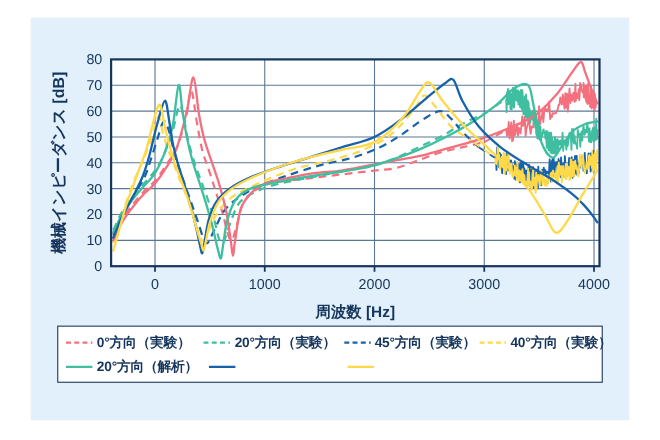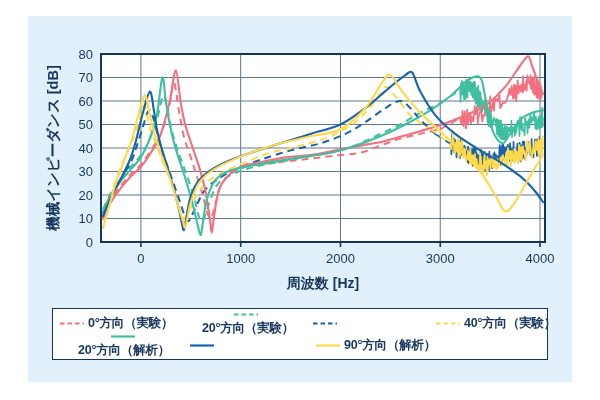--- a/index.html
+++ b/index.html
@@ -13,28 +13,28 @@
     background:#e1f0fb;
   }
   #chart-svg{position:absolute;left:0;top:0;}
   .axis-title{
     fill:#16355c;font-weight:bold;font-family:"Liberation Sans","DejaVu Sans",sans-serif;
   }
   .tick-label{
     fill:#16355c;font-family:"Liberation Sans","DejaVu Sans",sans-serif;font-size:13px;
   }
   #legend-box{
-    position:absolute;left:24px;top:292px;width:496px;height:52px;
+    position:absolute;left:24px;top:280px;width:496px;height:52px;
     background:#ffffff;border:1.4px solid #16355c;box-sizing:border-box;
     display:flex;flex-direction:column;justify-content:center;
   }
   .legend-row{display:flex;align-items:center;height:22px;padding-left:6px;}
   .legend-item{display:flex;align-items:center;}
   .legend-item.w0{width:128px;}
-  .legend-item.w1{width:130px;flex-direction:column;}
+  .legend-item.w1{width:130px;}
   .legend-item.w2{width:126px;}
   .legend-item.w3{width:112px;}
   .swatch{width:26px;height:11px;margin-right:3px;flex:0 0 auto;}
   .swatch svg{display:block;}
   .legend-label{
     font-size:12.5px;color:#16355c;font-weight:bold;white-space:nowrap;
     font-family:"Liberation Sans","DejaVu Sans",sans-serif;letter-spacing:-0.2px;
   }
 </style>
 </head>
@@ -119,20 +119,21 @@
             </svg>
           </span>
           <span class="legend-label">20°方向（実験）</span>
         </div>
         <div class="legend-item w2">
           <span class="swatch">
             <svg width="26" height="11">
               <line x1="1" y1="5.5" x2="25" y2="5.5" stroke="#1763ab" stroke-width="2.2" stroke-dasharray="4.5 3"></line>
             </svg>
           </span>
+          <span class="legend-label">45°方向（実験）</span>
         </div>
         <div class="legend-item w3">
           <span class="swatch">
             <svg width="26" height="11">
               <line x1="1" y1="5.5" x2="25" y2="5.5" stroke="#ffd94a" stroke-width="2.2" stroke-dasharray="4.5 3"></line>
             </svg>
           </span>
           <span class="legend-label">40°方向（実験）</span>
         </div>
       </div>
@@ -151,17 +152,16 @@
               <line x1="1" y1="5.5" x2="25" y2="5.5" stroke="#1763ab" stroke-width="2.2"></line>
             </svg>
           </span>
         </div>
         <div class="legend-item w3">
           <span class="swatch">
             <svg width="26" height="11">
               <line x1="1" y1="5.5" x2="25" y2="5.5" stroke="#ffd94a" stroke-width="2.2"></line>
             </svg>
           </span>
-          <span class="legend-label">90°方向（解析）</span>
         </div>
       </div>
     </div>
 </div>
 
 </body></html>

